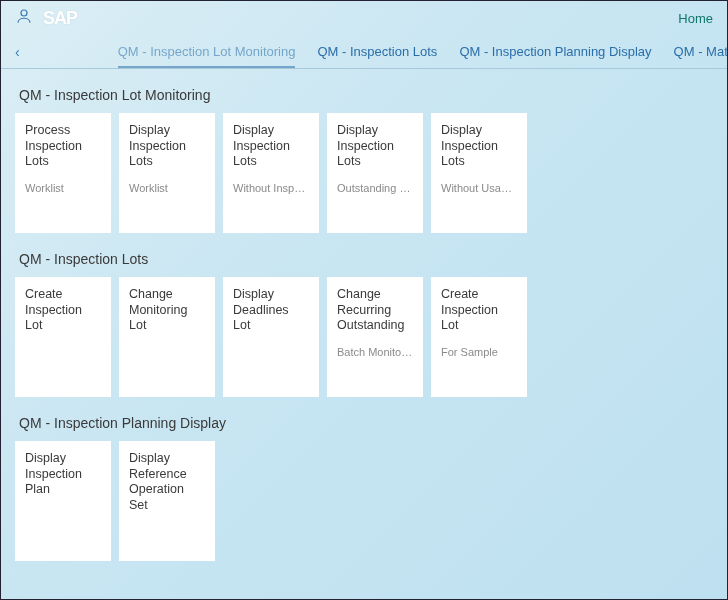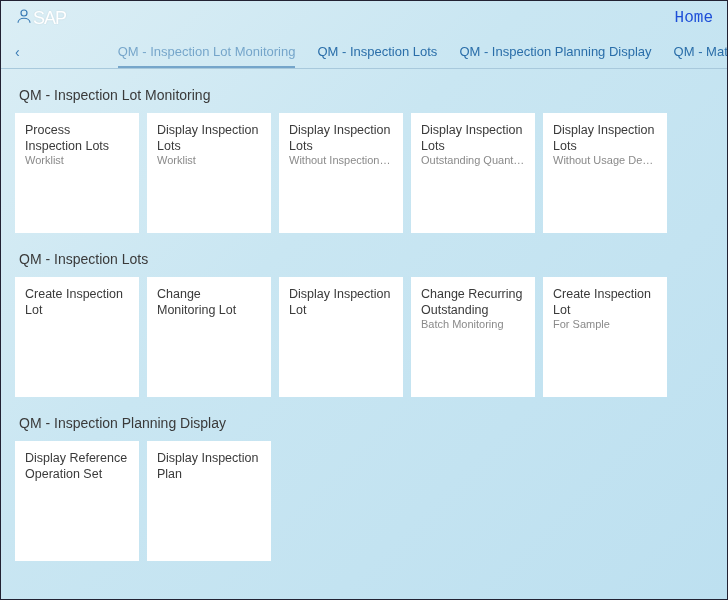--- a/index.html
+++ b/index.html
@@ -12,32 +12,32 @@
   
   .header {
     height: 34px;
     display: flex;
     align-items: center;
     padding: 0 14px;
     color: #2a6ea9;
   }
   .user-icon svg { width: 18px; height: 18px; stroke: #3a7bb5; }
   .logo {
-    font-weight: 400;
+    margin-left: 10px;
+    font-weight: 700;
     color: #fff;
     font-size: 18px;
     letter-spacing: -1px;
     text-shadow: 0 0 2px rgba(0,0,0,0.1);
   }
   .home-link {
     margin-left: auto;
-    font-size: 16px;
-    color: #1d4ed8;
+    font-size: 13px;
+    color: #0f766e;
     cursor: pointer;
-    font-family: Liberation Mono, monospace;
   }
   
   .anchor-bar {
     display: flex;
     align-items: center;
     padding: 0 14px;
     height: 34px;
     border-bottom: 1px solid #a8c9dc;
     gap: 22px;
     white-space: nowrap;
@@ -69,38 +69,38 @@
   
   .content { padding: 10px 14px 14px 14px; }
   .section { margin-bottom: 18px; }
   .section-title {
     font-size: 14px;
     color: #3a3a3a;
     margin: 8px 0 10px 4px;
   }
   .tiles { display: flex; gap: 8px; flex-wrap: nowrap; }
   .tile {
-    width: 124px;
+    width: 96px;
     height: 120px;
     background: #fff;
     padding: 10px 10px;
     cursor: pointer;
     display: flex;
     flex-direction: column;
     box-shadow: 0 0 0 rgba(0,0,0,0);
   }
   .tile-title {
     font-size: 12.5px;
     color: #3a3a3a;
     line-height: 1.25;
   }
   .tile-sub {
     font-size: 11px;
     color: #8a8a8a;
-    margin-top: 0;
+    margin-top: 12px;
     white-space: nowrap;
     overflow: hidden;
     text-overflow: ellipsis;
   }
   
 </style>
 </head>
 <body>
 
 <div class="header">
@@ -158,41 +158,41 @@
     <div class="tiles">
       <div class="tile">
         <div class="tile-title">Create Inspection Lot</div>
         <div class="tile-sub"></div>
       </div>
       <div class="tile">
         <div class="tile-title">Change Monitoring Lot</div>
         <div class="tile-sub"></div>
       </div>
       <div class="tile">
-        <div class="tile-title">Display Inspection Lot</div>
+        <div class="tile-title">Display Deadlines Lot</div>
         <div class="tile-sub"></div>
       </div>
       <div class="tile">
         <div class="tile-title">Change Recurring Outstanding</div>
         <div class="tile-sub">Batch Monitoring</div>
       </div>
       <div class="tile">
         <div class="tile-title">Create Inspection Lot</div>
         <div class="tile-sub">For Sample</div>
       </div>
     </div>
   </div>
 
   <div class="section">
     <div class="section-title">QM - Inspection Planning Display</div>
     <div class="tiles">
       <div class="tile">
-        <div class="tile-title">Display Reference Operation Set</div>
+        <div class="tile-title">Display Inspection Plan</div>
         <div class="tile-sub"></div>
       </div>
       <div class="tile">
-        <div class="tile-title">Display Inspection Plan</div>
+        <div class="tile-title">Display Reference Operation Set</div>
         <div class="tile-sub"></div>
       </div>
     </div>
   </div>
 
 </div>
 
 </body></html>

